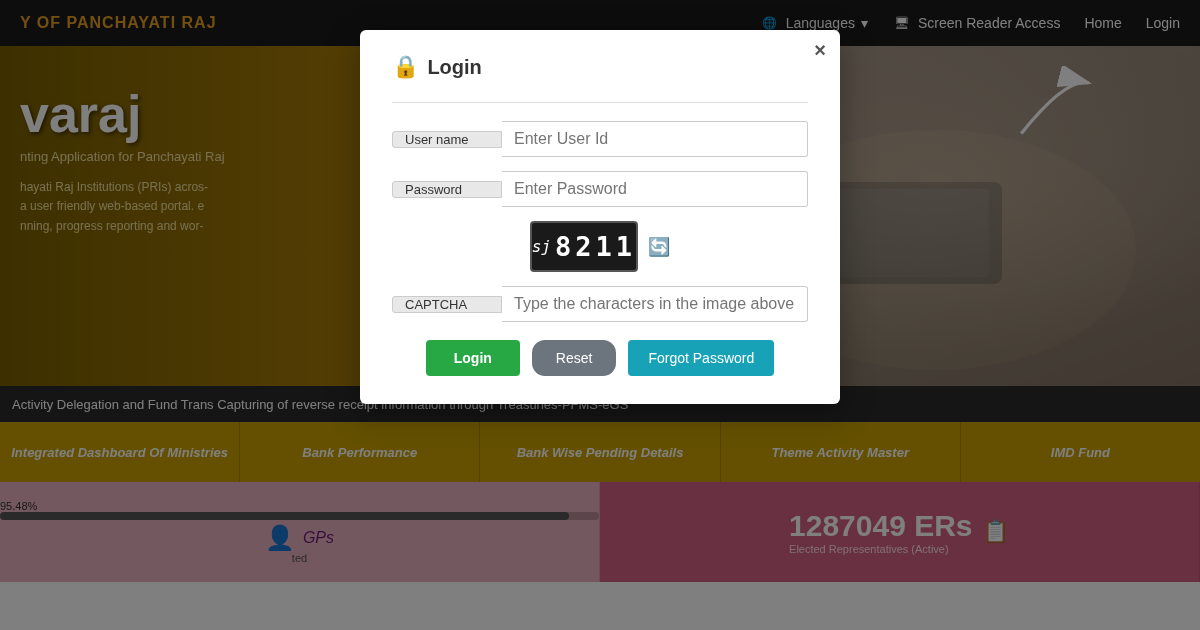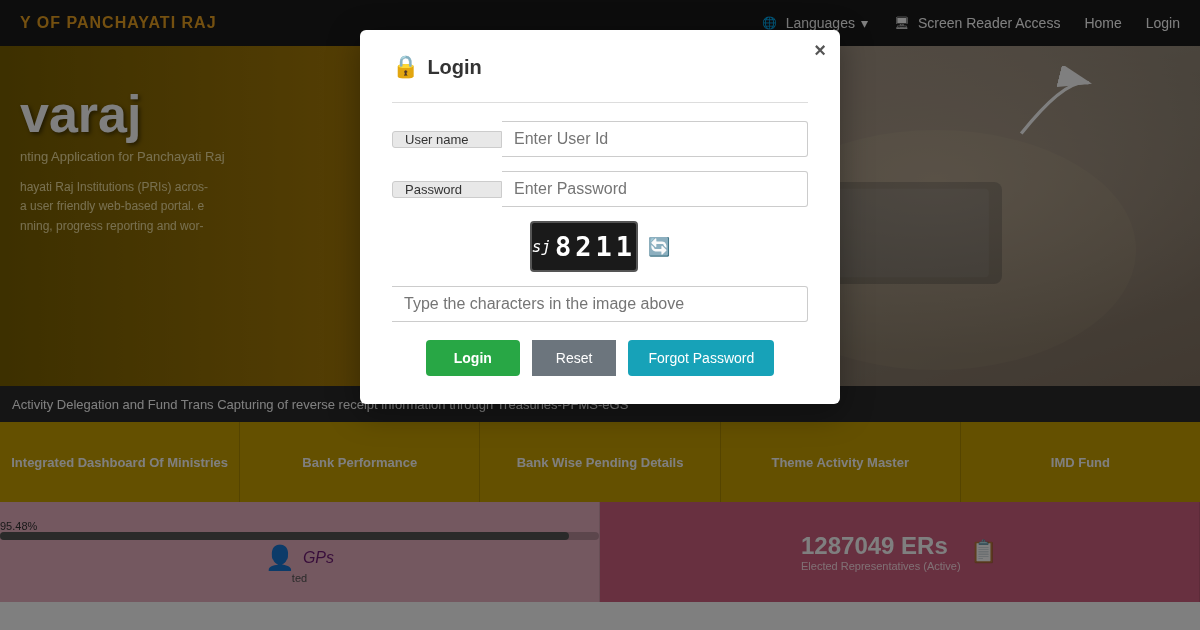--- a/index.html
+++ b/index.html
@@ -123,22 +123,23 @@
       font-size: 13px;
       padding: 0 12px;
     }
     .ticker-text {
       white-space: nowrap;
     }
 
     
     .bottom-nav {
       display: flex;
-      height: 80px;
+      height: 60px;
       background: #c8a000;
+      font-style: italic;
     }
     .bottom-nav-item {
       flex: 1;
       display: flex;
       align-items: center;
       justify-content: center;
       text-align: center;
       font-size: 13px;
       font-weight: bold;
       color: #fff;
@@ -178,21 +179,21 @@
     }
     .stat-percent {
       font-size: 11px;
       color: #333;
       align-self: flex-start;
     }
     .stat-person-icon {
       font-size: 24px;
     }
     .stat-big-number {
-      font-size: 24px;
+      font-size: 30px;
       font-weight: bold;
       color: #333;
     }
     .stat-label {
       font-size: 11px;
       color: #555;
     }
     .stat-doc-icon {
       font-size: 22px;
       color: #555;
@@ -329,21 +330,21 @@
       border-radius: 4px;
       font-size: 14px;
       cursor: pointer;
       font-weight: bold;
     }
     .btn-reset {
       background: #6c757d;
       color: #fff;
       border: none;
       padding: 10px 24px;
-      border-radius: 0;
+      border-radius: 13px;
       font-size: 14px;
       cursor: pointer;
     }
     .btn-forgot {
       background: #17a2b8;
       color: #fff;
       border: none;
       padding: 10px 20px;
       border-radius: 4px;
       font-size: 14px;
@@ -478,20 +479,21 @@
 
     <div class="captcha-row">
       <div class="captcha-image">
         <span class="captcha-label-sj">sj</span>
         <span class="captcha-number">8211</span>
       </div>
       <span class="captcha-refresh">🔄</span>
     </div>
 
     <div class="form-row">
+      <label class="form-label">CAPTCHA</label>
       <input class="form-input" type="text" placeholder="Type the characters in the image above" style="">
     </div>
 
     <div class="modal-actions">
       <button class="btn-login">Login</button>
       <button class="btn-reset">Reset</button>
       <button class="btn-forgot">Forgot Password</button>
     </div>
   </div>
 </div>

